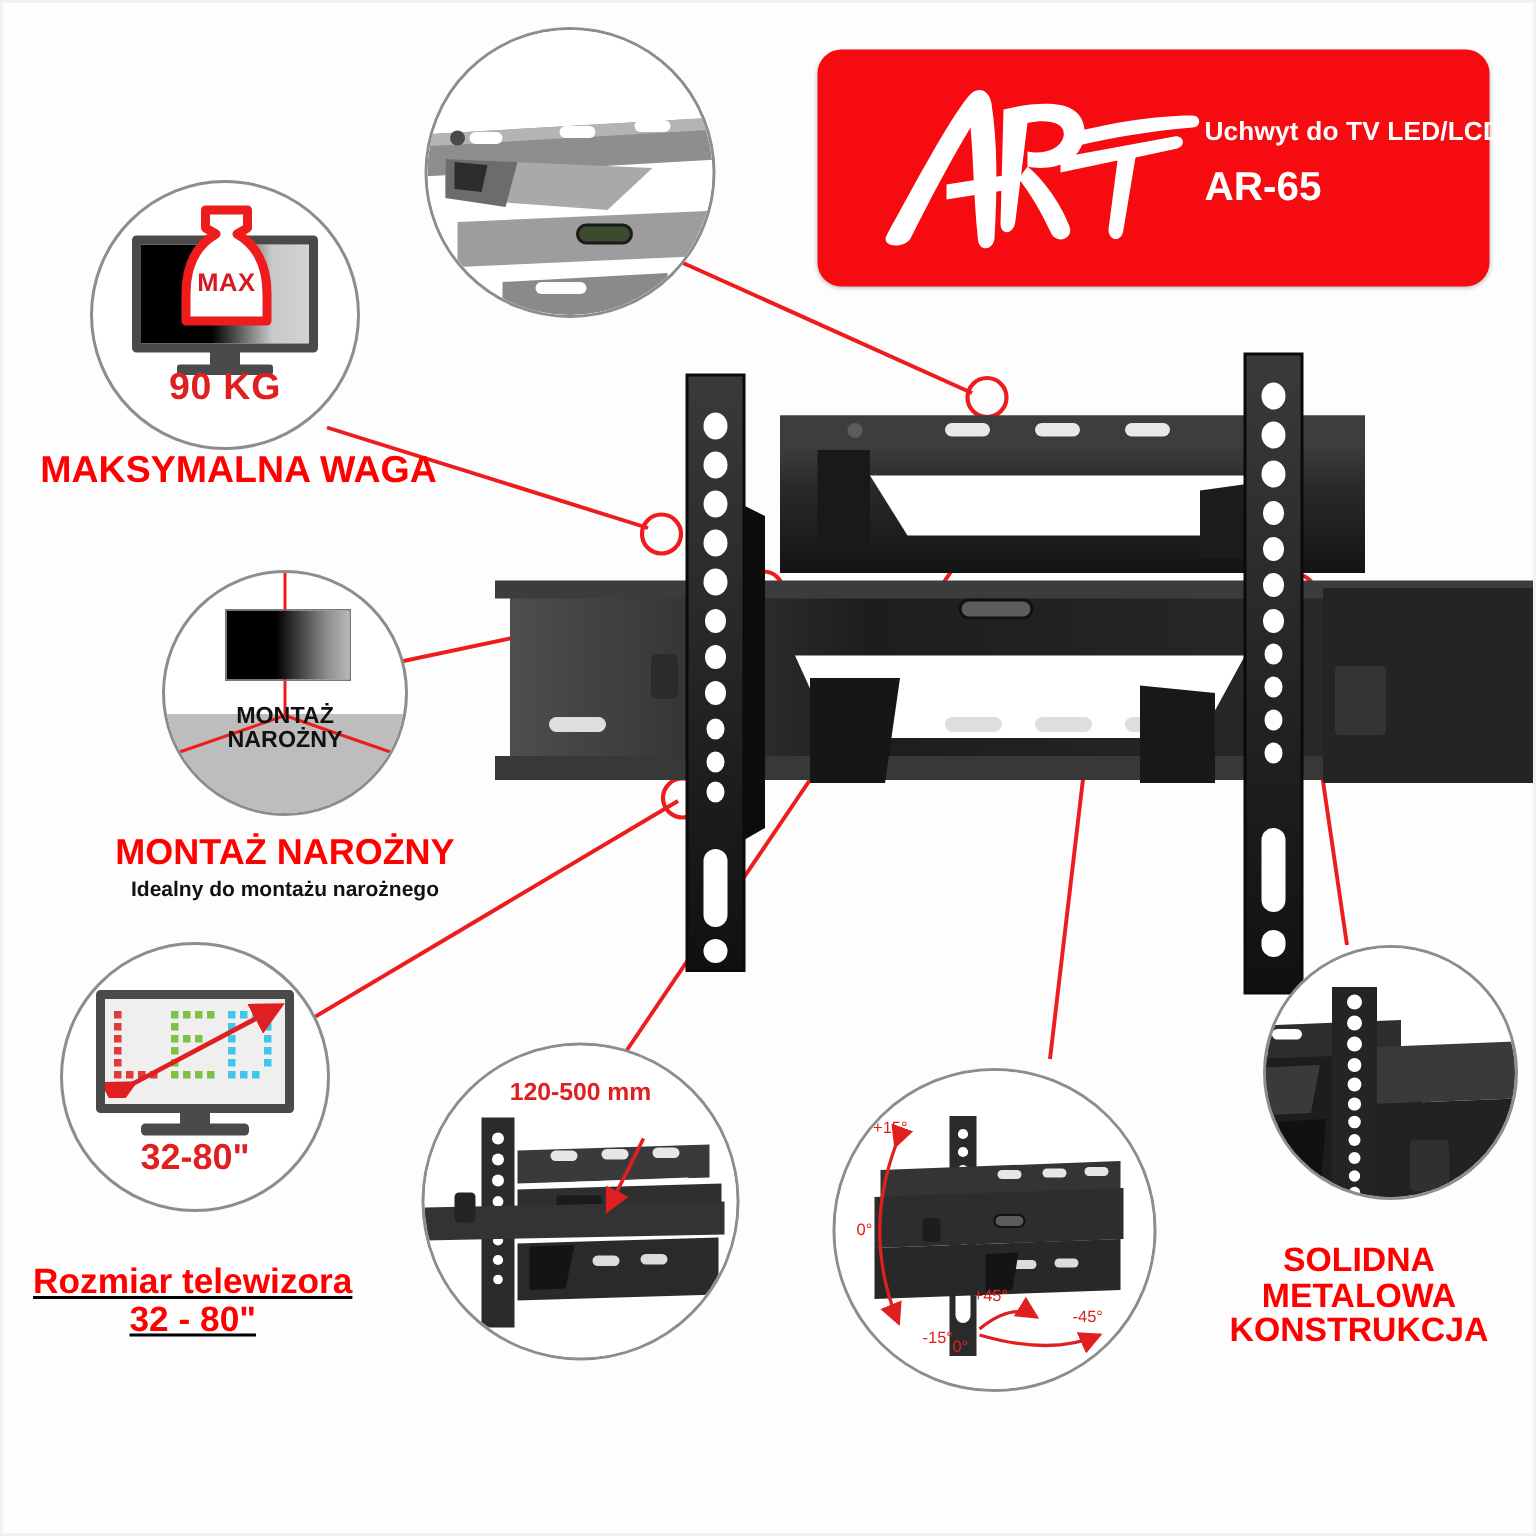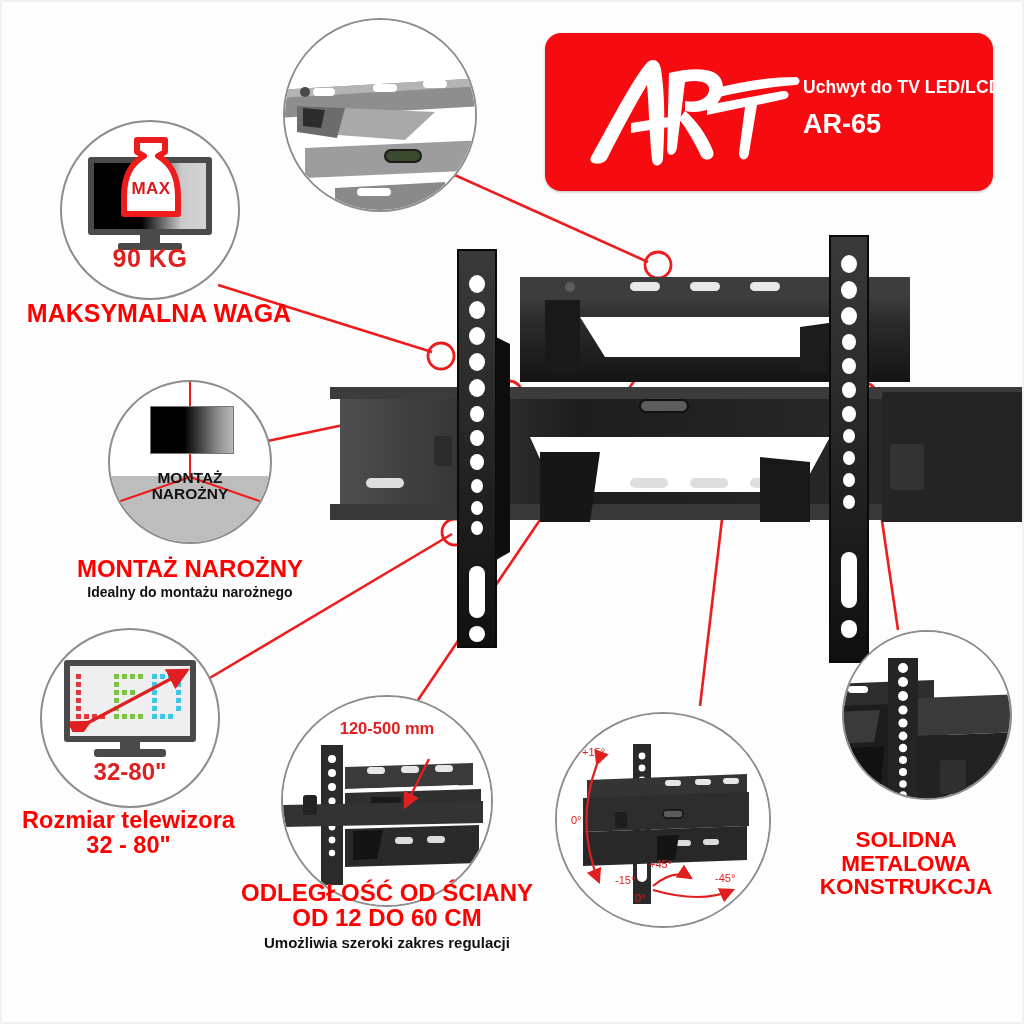--- a/index.html
+++ b/index.html
@@ -139,21 +139,21 @@
   #cap-weight .cap-title{font-size:25px;}
   #cap-weight .cap-sub{font-size:15px;margin-top:4px;}
 
   #cap-wall{left:262px;top:208px;width:226px;}
   #cap-wall .cap-title{font-size:23.5px;}
 
   #cap-corner{left:30px;top:556px;width:320px;}
   #cap-corner .cap-title{font-size:24px;}
   #cap-corner .cap-sub{font-size:14px;margin-top:3px;}
 
-  #cap-size{left:0px;top:808px;width:257px;}
+  #cap-size{left:0px;top:842px;width:257px;text-decoration:underline;}
   #cap-size .cap-title{font-size:23.5px;}
 
   #cap-dist{left:188px;top:880px;width:398px;}
   #cap-dist .cap-title{font-size:24px;}
   #cap-dist .cap-sub{font-size:15px;margin-top:4px;}
 
   #cap-tilt{left:520px;top:898px;width:300px;}
   #cap-tilt .cap-title{font-size:23px;}
   #cap-tilt .cap-sub{font-size:15px;margin-top:4px;}
 
@@ -499,21 +499,21 @@
         </marker>
       </defs>
 
       <path d="M40 50 Q18 110 42 168" stroke="#e02020" stroke-width="2.2" fill="none" marker-start="url(#ah3)" marker-end="url(#ah3)"></path>
 
       <path d="M96 172 Q118 154 134 164" stroke="#e02020" stroke-width="2.2" fill="none" marker-end="url(#ah3)"></path>
       <path d="M96 176 Q144 190 176 176" stroke="#e02020" stroke-width="2.2" fill="none" marker-end="url(#ah3)"></path>
     </svg>
     <div class="tl" style="left:25px;top:32px;">+15°</div>
     <div class="tl" style="left:14px;top:100px;">0°</div>
-    <div class="tl" style="left:22px;top:160px;padding-left:36px;">-15°</div>
+    <div class="tl" style="left:22px;top:172px;padding-left:36px;">-15°</div>
     <div class="tl" style="left:92px;top:144px;">+45°</div>
     <div class="tl" style="left:78px;top:178px;">0°</div>
     <div class="tl" style="left:158px;top:158px;">-45°</div>
   </div>
 
   <div id="b-metal" class="bubble abs">
     <svg viewBox="0 0 166 166" width="166" height="166">
       <rect width="166" height="166" fill="#ffffff"></rect>
       <path d="M-10 52 L90 48 L90 74 L-10 80 Z" fill="#2e2e2e"></path>
       <rect x="4" y="54" width="20" height="7" rx="3.5" fill="#fff"></rect>
@@ -550,25 +550,20 @@
   <div id="cap-corner" class="abs ctr">
     <div class="cap-title">MONTAŻ NAROŻNY</div>
     <div class="cap-sub">Idealny do montażu narożnego</div>
   </div>
 
   <div id="cap-size" class="abs ctr">
     <div class="cap-title">Rozmiar telewizora
 32 - 80"</div>
   </div>
 
-  <div id="cap-dist" class="abs ctr">
-    <div class="cap-title">ODLEGŁOŚĆ OD ŚCIANY
-OD 12 DO 60 CM</div>
-    <div class="cap-sub">Umożliwia szeroki zakres regulacji</div>
-  </div>
 
 
   <div id="cap-metal" class="abs ctr">
     <div class="cap-title">SOLIDNA
 METALOWA
 KONSTRUKCJA</div>
   </div>
 
 </div>
 

